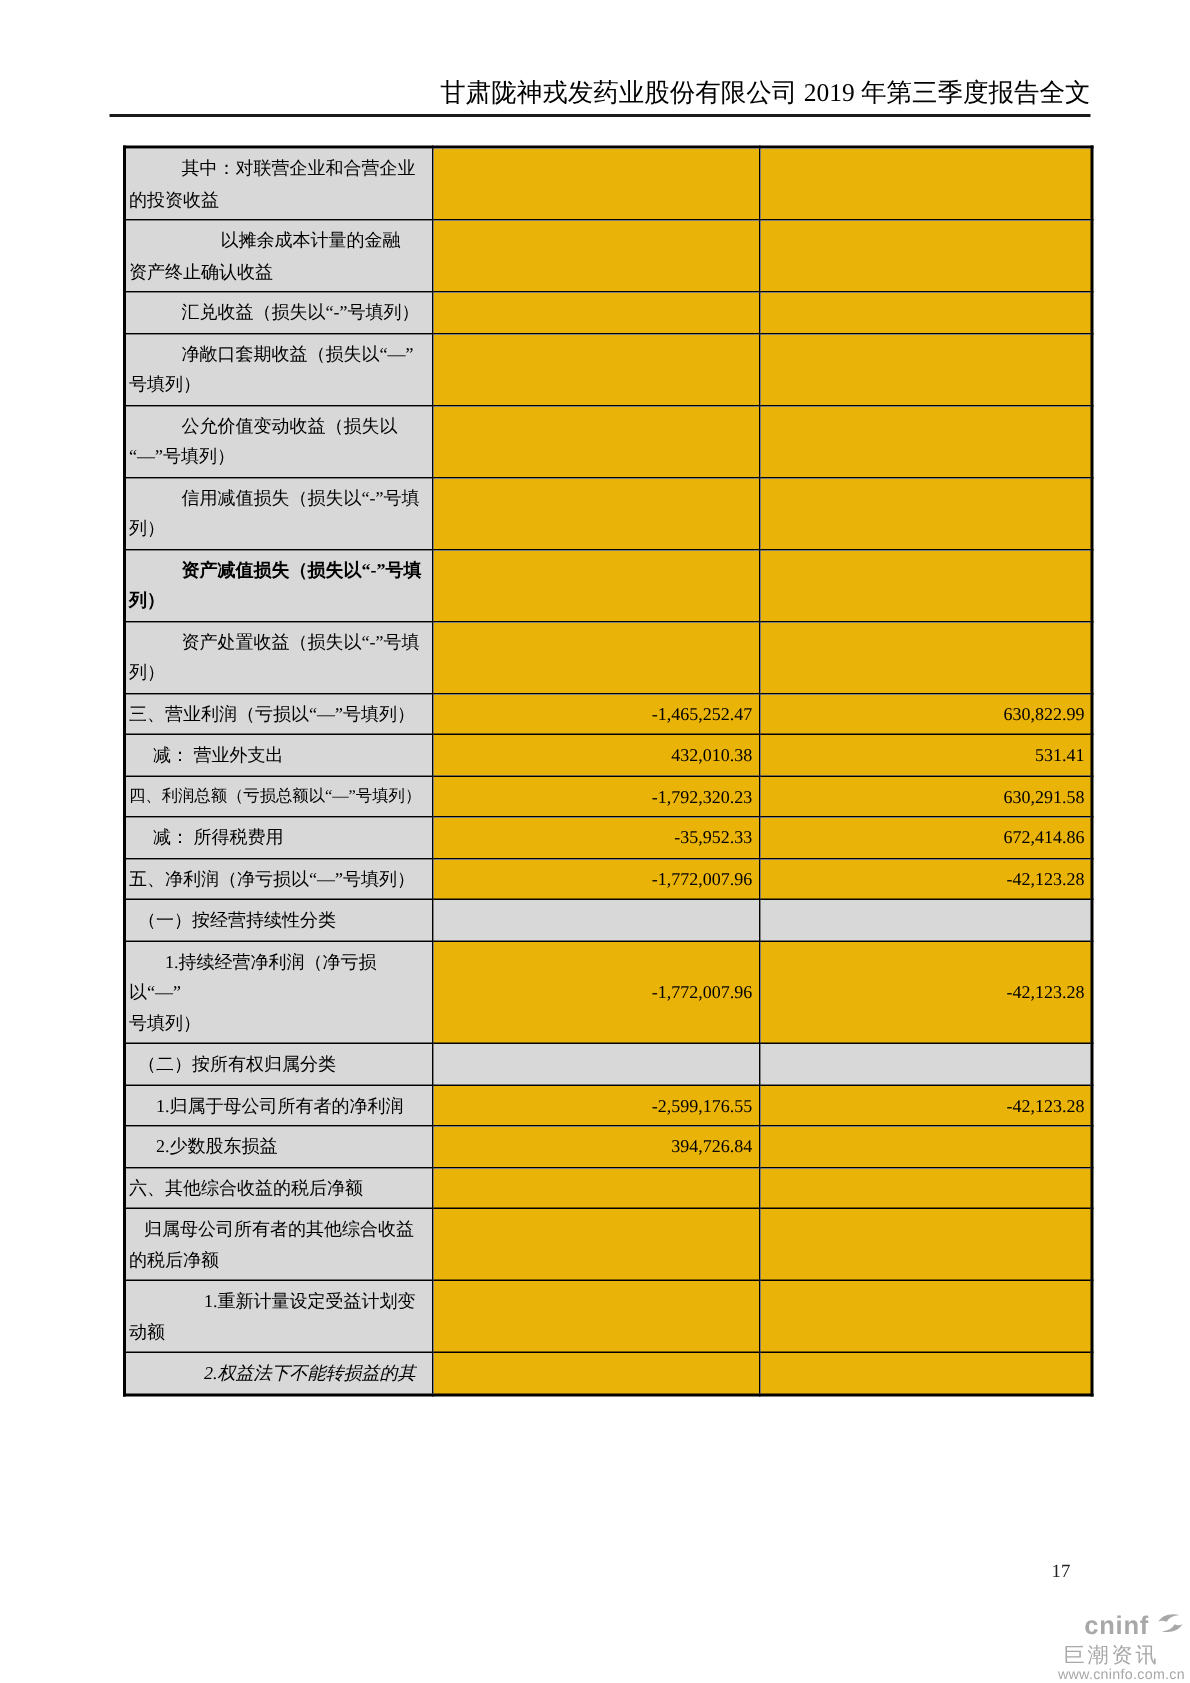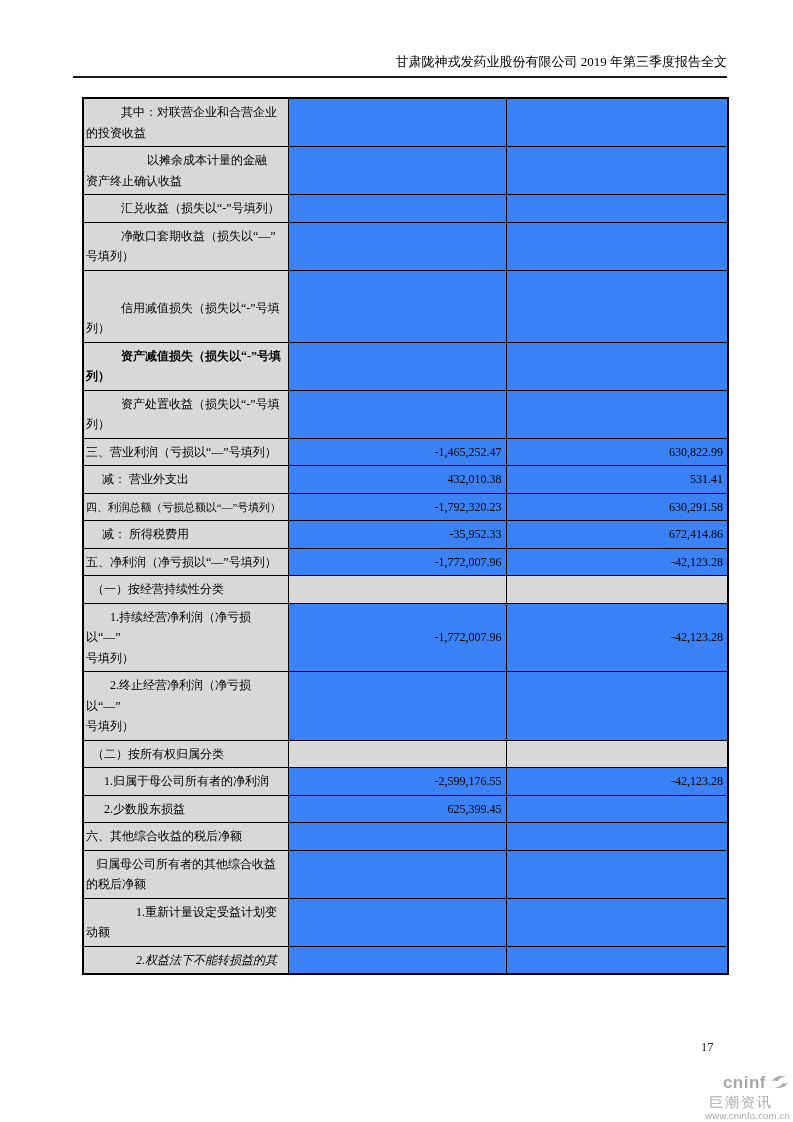--- a/index.html
+++ b/index.html
@@ -9,21 +9,21 @@
   }
   *{box-sizing:border-box;margin:0;padding:0;}
   html,body{background:#ffffff;}
   body{font-family:"Liberation Serif","DejaVu Serif",serif;color:#000;}
   .page{
     position:relative;width:793px;height:1122px;background:#fff;overflow:hidden;
   }
   
   .header-title{
     position:absolute;top:54px;right:66px;
-    font-size:13px;line-height:16px;color:#000;white-space:nowrap;
+    font-size:17px;line-height:16px;color:#000;white-space:nowrap;
   }
   .header-rule{
     position:absolute;top:76px;left:73px;width:654px;height:0;
     border-top:2px solid #1a1a1a;
   }
   
   .table-wrap{position:absolute;left:82px;top:97px;}
   table.fin{
     border-collapse:collapse;table-layout:fixed;width:645px;
     border:2px solid var(--border);
@@ -38,21 +38,21 @@
   }
   td.label{
     background:var(--shade);
     padding:3px 2px;
     vertical-align:top;
   }
   td.val{
     text-align:right;
     padding:3px 4px;
     vertical-align:middle;
-    background:#3b82f6;
+    background:#eab308;
   }
   td.val.shade{background:var(--shade);}
   .label-text{display:block;white-space:pre-line;}
   td.label.tight .label-text{font-size:10.9px;}
   
   .page-number{
     position:absolute;top:1040px;left:701px;
     font-size:12.5px;color:#222;
   }
   .cninfo-logo{
@@ -117,21 +117,29 @@
           <tr>
             <td class="label">
               <span class="label-text" style="text-indent: 35px;">净敞口套期收益（损失以“—”
 号填列）</span>
             </td>
             <td class="val"></td>
             <td class="val"></td>
           </tr>
           <tr>
             <td class="label">
-              <span class="label-text" style="text-indent: 35px; margin-top: 24px;">信用减值损失（损失以“-”号填
+              <span class="label-text" style="text-indent: 35px;">公允价值变动收益（损失以
+“—”号填列）</span>
+            </td>
+            <td class="val"></td>
+            <td class="val"></td>
+          </tr>
+          <tr>
+            <td class="label">
+              <span class="label-text" style="text-indent: 35px;">信用减值损失（损失以“-”号填
 列）</span>
             </td>
             <td class="val"></td>
             <td class="val"></td>
           </tr>
           <tr>
             <td class="label">
               <span class="label-text" style="text-indent: 35px; font-weight: bold;">资产减值损失（损失以“-”号填
 列）</span>
             </td>
@@ -191,45 +199,37 @@
           <tr>
             <td class="label">
               <span class="label-text" style="text-indent: 24px;">1.持续经营净利润（净亏损以“—”
 号填列）</span>
             </td>
             <td class="val">-1,772,007.96</td>
             <td class="val">-42,123.28</td>
           </tr>
           <tr>
             <td class="label">
-              <span class="label-text" style="text-indent: 24px;">2.终止经营净利润（净亏损以“—”
-号填列）</span>
-            </td>
-            <td class="val"></td>
-            <td class="val"></td>
-          </tr>
-          <tr>
-            <td class="label">
               <span class="label-text" style="text-indent: 6px;">（二）按所有权归属分类</span>
             </td>
             <td class="val shade"></td>
             <td class="val shade"></td>
           </tr>
           <tr>
             <td class="label">
               <span class="label-text" style="text-indent: 18px;">1.归属于母公司所有者的净利润</span>
             </td>
             <td class="val">-2,599,176.55</td>
             <td class="val">-42,123.28</td>
           </tr>
           <tr>
             <td class="label">
               <span class="label-text" style="text-indent: 18px;">2.少数股东损益</span>
             </td>
-            <td class="val">625,399.45</td>
+            <td class="val">394,726.84</td>
             <td class="val"></td>
           </tr>
           <tr>
             <td class="label">
               <span class="label-text" style="text-indent: 0px;">六、其他综合收益的税后净额</span>
             </td>
             <td class="val"></td>
             <td class="val"></td>
           </tr>
           <tr>

